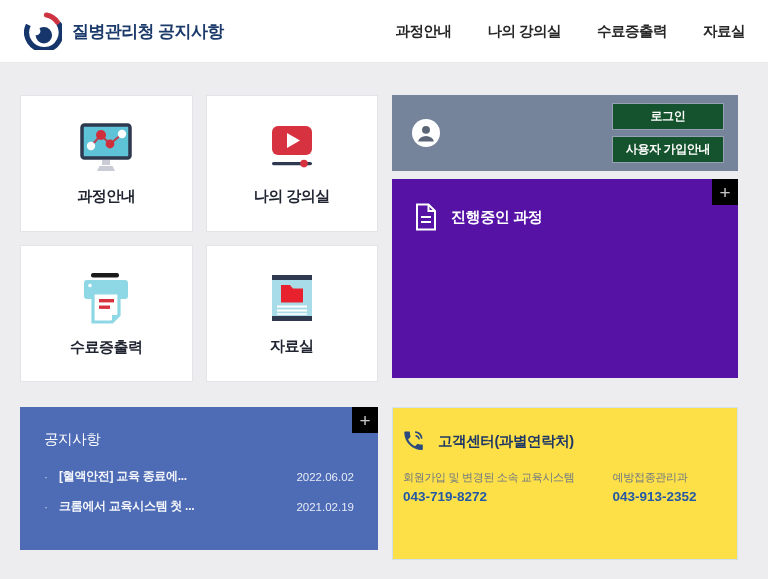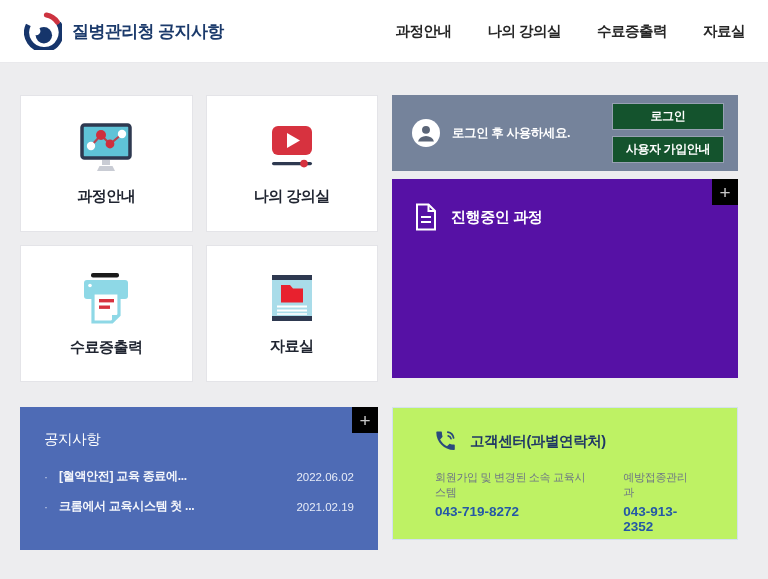--- a/index.html
+++ b/index.html
@@ -69,22 +69,22 @@
   }
   .notice-title { font-size:14.5px; font-weight:normal; letter-spacing:-0.4px; }
   .notice-list { margin-top:19px; display:flex; flex-direction:column; gap:13px; }
   .notice-item { display:flex; align-items:center; font-size:12px; cursor:pointer; }
   .bullet { margin-right:11px; color:#c8d2ea; font-size:12px; }
   .notice-item-title { font-weight:bold; color:#f4f6fb; letter-spacing:-0.3px; }
   .notice-date { margin-left:auto; font-size:11.5px; color:#e6ebf7; }
 
   
   .customer-panel {
-    height:133px; background:#bef264; border:1px solid #d3e0ee;
-    padding:21px 40px;
+    height:153px; background:#fde047; border:1px solid #d3e0ee;
+    padding:21px 8px;
   }
   .customer-title-row { display:flex; align-items:center; gap:13px; }
   .customer-title { font-size:14.5px; font-weight:bold; color:#1f3765; letter-spacing:-0.4px; }
   .contacts { display:flex; gap:38px; margin-top:17px; padding-left:2px; }
   .contact-label { font-size:11px; color:#6d7685; letter-spacing:-0.3px; }
   .contact-phone { font-size:13.5px; font-weight:bold; color:#2458a6; margin-top:4px; }
 </style>
 </head>
 <body>
 
@@ -177,21 +177,20 @@
     <div class="right-col">
 
       <div class="login-panel">
         <span style="display:flex;">
           <svg width="28" height="28" viewBox="0 0 24 24">
             <circle cx="12" cy="12" r="12" fill="#ffffff"></circle>
             <circle cx="12" cy="9.3" r="3.4" fill="#5b6577"></circle>
             <path d="M5.2 19.2 a6.9 5.6 0 0 1 13.6 0 z" fill="#5b6577"></path>
           </svg>
         </span>
-        <span class="login-msg">로그인 후 사용하세요.</span>
         <div class="login-buttons">
           <button class="btn-dark">로그인</button>
           <button class="btn-dark">사용자 가입안내</button>
         </div>
       </div>
 
       <div class="purple-panel">
         <div class="panel-title-row">
           <span style="display:flex;">
             <svg width="24" height="28" viewBox="0 0 24 28">

